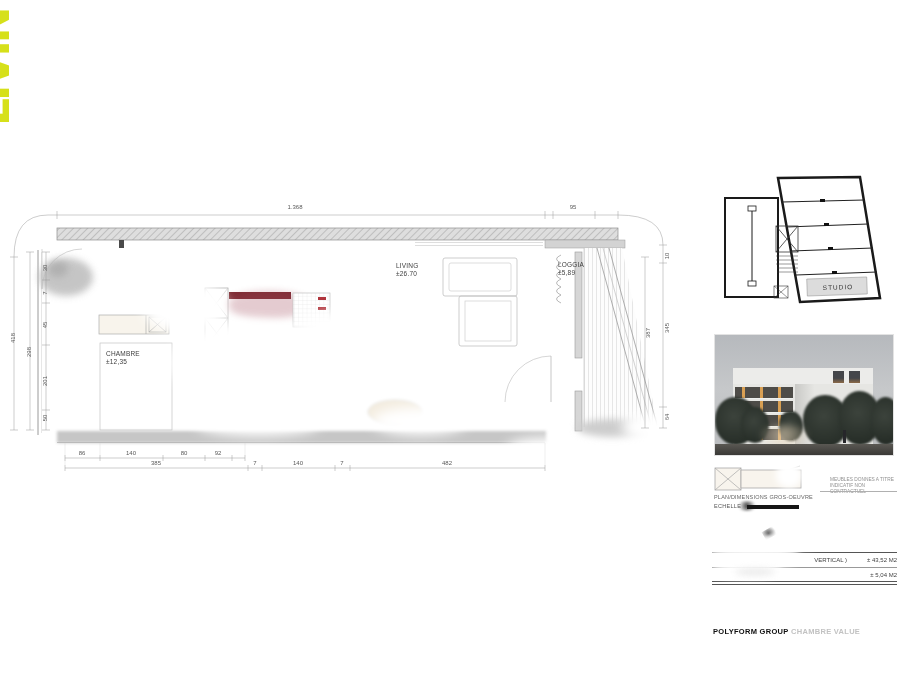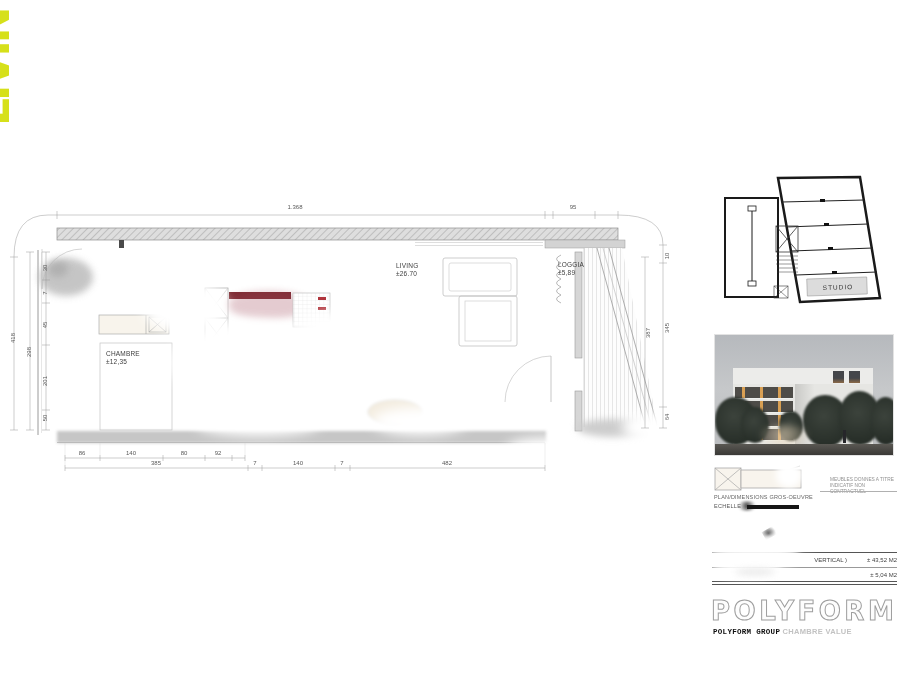--- a/index.html
+++ b/index.html
@@ -61,21 +61,21 @@
   .r1{height:14px;border-bottom:.6px solid #999;}
   .r2{height:13px;border-bottom:1px solid #555;}
   .smudge-w{position:absolute;background:rgba(255,255,255,.95);filter:blur(2.5px);border-radius:40%;}
   .smudge-g{position:absolute;background:#ddd;filter:blur(3px);opacity:.55;border-radius:50%;}
   .comma{position:absolute;left:763px;top:528px;width:15px;height:9px;transform:rotate(-30deg);
          background:radial-gradient(circle at 35% 50%,#4a4a4a,rgba(70,70,70,0) 70%);filter:blur(.6px);}
   
   .wordmark{position:absolute;left:711px;top:596px;font-size:26px;font-weight:700;letter-spacing:3.5px;
             color:#fdfdfd;-webkit-text-stroke:1px #9e9e9e;font-family:"DejaVu Sans",sans-serif;}
   .brandline{position:absolute;left:713px;top:627px;font-size:7.5px;letter-spacing:.3px;}
-  .brandline .grp{font-weight:700;color:#0f0f0f;font-family:Liberation Mono, monospace;}
+  .brandline .grp{font-weight:700;color:#0f0f0f;}
   .brandline .tag{font-weight:700;color:#c2c2c2;}
 </style>
 </head>
 <body>
 
 <div class="canvas">
 
   <div class="logo">
     <span class="logo-text">LIVIN</span>
   </div>
@@ -353,19 +353,18 @@
     <div class="srow r2">
       <span class="lbl"></span>
       <span class="val">± 5,04 M2</span>
     </div>
   </div>
   <div class="smudge-w" style="left:706px;top:548px;width:95px;height:20px;"></div>
   <div class="smudge-w" style="left:712px;top:565px;width:70px;height:14px;"></div>
   <div class="smudge-g" style="left:735px;top:568px;width:40px;height:8px;"></div>
   <div class="smudge-w" style="left:760px;top:534px;width:60px;height:16px;"></div>
 
-  <div class="wordmark">POLYFORM</div>
   <div class="brandline">
     <span class="grp">POLYFORM GROUP</span>
     <span class="tag">CHAMBRE VALUE</span>
   </div>
 
 </div>
 
 </body></html>

